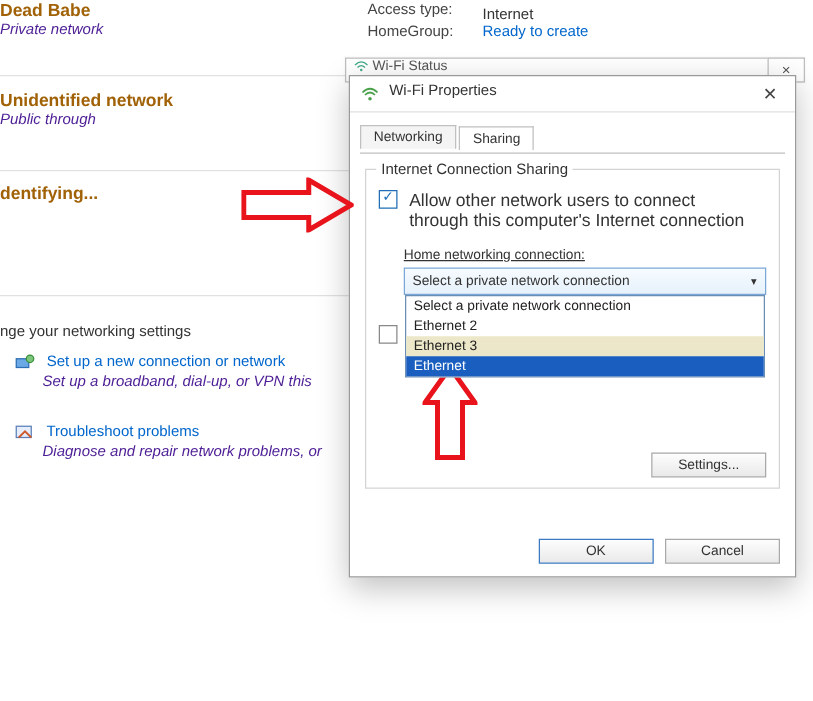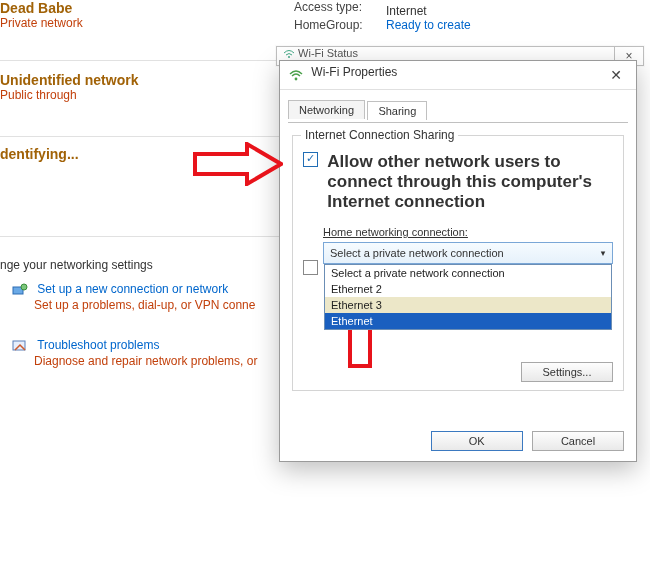--- a/index.html
+++ b/index.html
@@ -11,21 +11,21 @@
     font-family: "Segoe UI", Tahoma, sans-serif;
     font-size: 12px;
     color: #333;
     background: #fff;
   }
   .bg-page {
     position: absolute;
     inset: 0;
     background: #fff;
   }
-  .muted { color: #c2410c; }
+  .muted { color: #4c1d95; font-style: italic; }
   .link  { color: #0066cc; }
 
   .bg-net-item { position: absolute; left: 0; }
   .bg-h { font-size: 14px; font-weight: 600; color: #a16207; }
 
   .bg-row-label { position: absolute; color: #444; }
   .bg-row-val   { position: absolute; }
 
   .sep {
     position: absolute; left: 0; right: 370px;
@@ -128,23 +128,22 @@
     text-align: center;
     line-height: 11px;
     font-size: 11px;
     color: #206db5;
   }
   .chk-label {
     display: inline-block;
     vertical-align: top;
     margin-left: 6px;
     width: 280px;
-    font-size: 17px;
+    font-size: 14px;
     color: #333;
-    font-weight: bold;
   }
 
   .field-label {
     margin-top: 14px;
     font-size: 11px;
     color: #333;
   }
 
   .combo {
     position: relative;
@@ -276,21 +275,21 @@
   <div style="position:absolute; left:0; top:258px;">nge your networking settings</div>
 
   <div style="position:absolute; left:12px; top:282px;">
     <span class="ico-box">
       <svg viewBox="0 0 16 16">
           <rect x="1" y="5" width="10" height="7" fill="#6aa9e6" stroke="#2d6db3"></rect>
           <circle cx="12" cy="5" r="3" fill="#7cc67c" stroke="#3a8f3a"></circle>
         </svg>
     </span>
     <span class="link">Set up a new connection or network</span>
-    <div style="margin-left:22px;" class="muted">Set up a problems, dial-up, or VPN conne</div>
+    <div style="margin-left:22px;" class="muted">Set up a broadband, dial-up, or VPN this</div>
   </div>
 
   <div style="position:absolute; left:12px; top:338px;">
     <span class="ico-box">
       <svg viewBox="0 0 16 16">
           <rect x="1" y="3" width="12" height="9" fill="#e6eefc" stroke="#5a7fb8"></rect>
           <path d="M3 12 L8 7 L13 12" fill="none" stroke="#cc5b2e" stroke-width="1.5"></path>
         </svg>
     </span>
     <span class="link">Troubleshoot problems</span>

